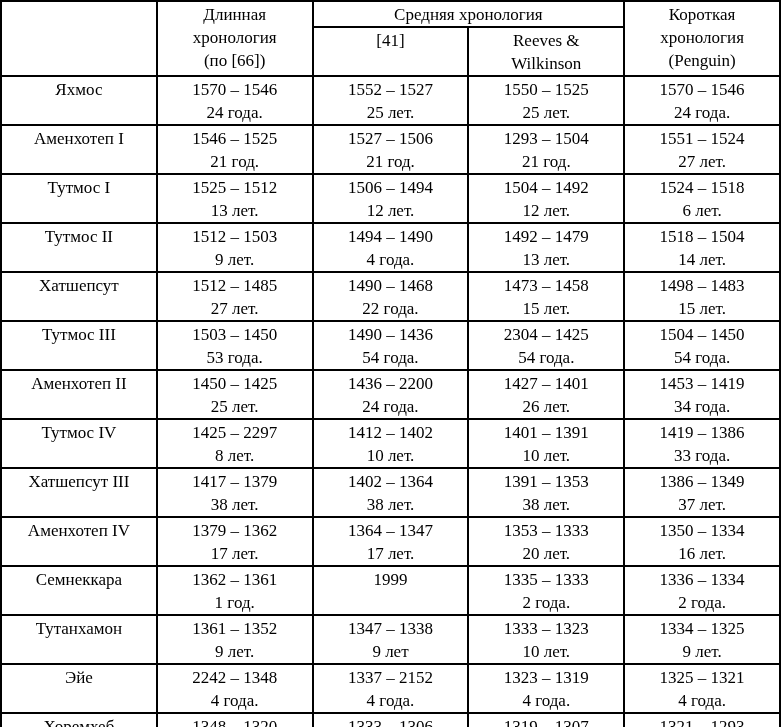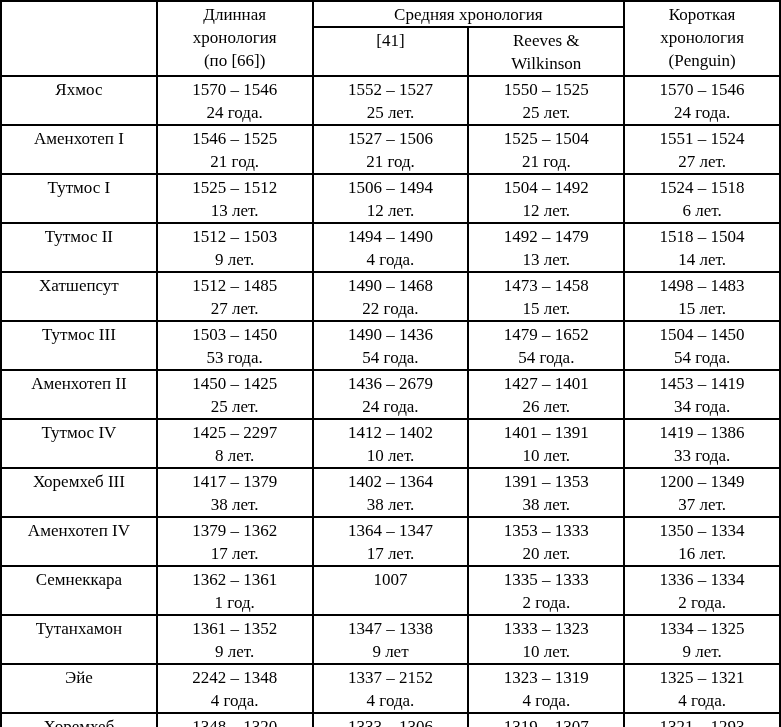--- a/index.html
+++ b/index.html
@@ -78,21 +78,21 @@
 25 лет.</td>
           <td>1570 – 1546
 24 года.</td>
         </tr>
         <tr>
           <td>Аменхотеп I</td>
           <td>1546 – 1525
 21 год.</td>
           <td>1527 – 1506
 21 год.</td>
-          <td>1525 – 1504
+          <td>1293 – 1504
 21 год.</td>
           <td>1551 – 1524
 27 лет.</td>
         </tr>
         <tr>
           <td>Тутмос I</td>
           <td>1525 – 1512
 13 лет.</td>
           <td>1506 – 1494
 12 лет.</td>
@@ -122,74 +122,74 @@
 15 лет.</td>
           <td>1498 – 1483
 15 лет.</td>
         </tr>
         <tr>
           <td>Тутмос III</td>
           <td>1503 – 1450
 53 года.</td>
           <td>1490 – 1436
 54 года.</td>
-          <td>1479 – 1652
+          <td>2304 – 1425
 54 года.</td>
           <td>1504 – 1450
 54 года.</td>
         </tr>
         <tr>
           <td>Аменхотеп II</td>
           <td>1450 – 1425
 25 лет.</td>
-          <td>1436 – 2679
+          <td>1436 – 2200
 24 года.</td>
           <td>1427 – 1401
 26 лет.</td>
           <td>1453 – 1419
 34 года.</td>
         </tr>
         <tr>
           <td>Тутмос IV</td>
           <td>1425 – 2297
 8 лет.</td>
           <td>1412 – 1402
 10 лет.</td>
           <td>1401 – 1391
 10 лет.</td>
           <td>1419 – 1386
 33 года.</td>
         </tr>
         <tr>
-          <td>Хоремхеб III</td>
+          <td>Хатшепсут III</td>
           <td>1417 – 1379
 38 лет.</td>
           <td>1402 – 1364
 38 лет.</td>
           <td>1391 – 1353
 38 лет.</td>
-          <td>1200 – 1349
+          <td>1386 – 1349
 37 лет.</td>
         </tr>
         <tr>
           <td>Аменхотеп IV</td>
           <td>1379 – 1362
 17 лет.</td>
           <td>1364 – 1347
 17 лет.</td>
           <td>1353 – 1333
 20 лет.</td>
           <td>1350 – 1334
 16 лет.</td>
         </tr>
         <tr>
           <td>Семнеккара</td>
           <td>1362 – 1361
 1 год.</td>
-          <td>1007</td>
+          <td>1999</td>
           <td>1335 – 1333
 2 года.</td>
           <td>1336 – 1334
 2 года.</td>
         </tr>
         <tr>
           <td>Тутанхамон</td>
           <td>1361 – 1352
 9 лет.</td>
           <td>1347 – 1338

